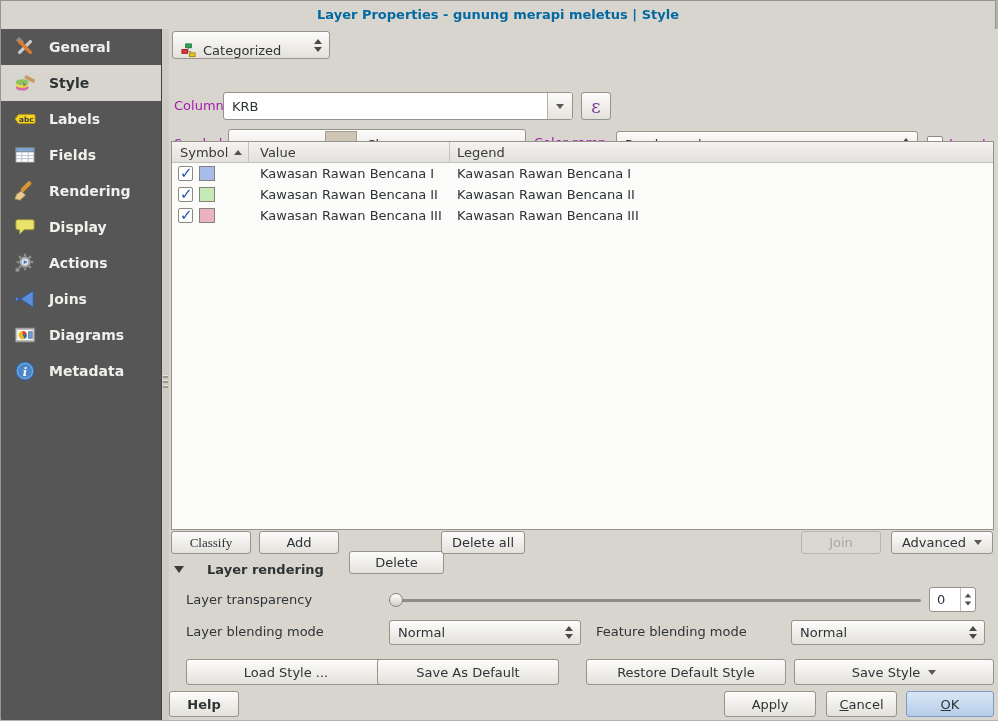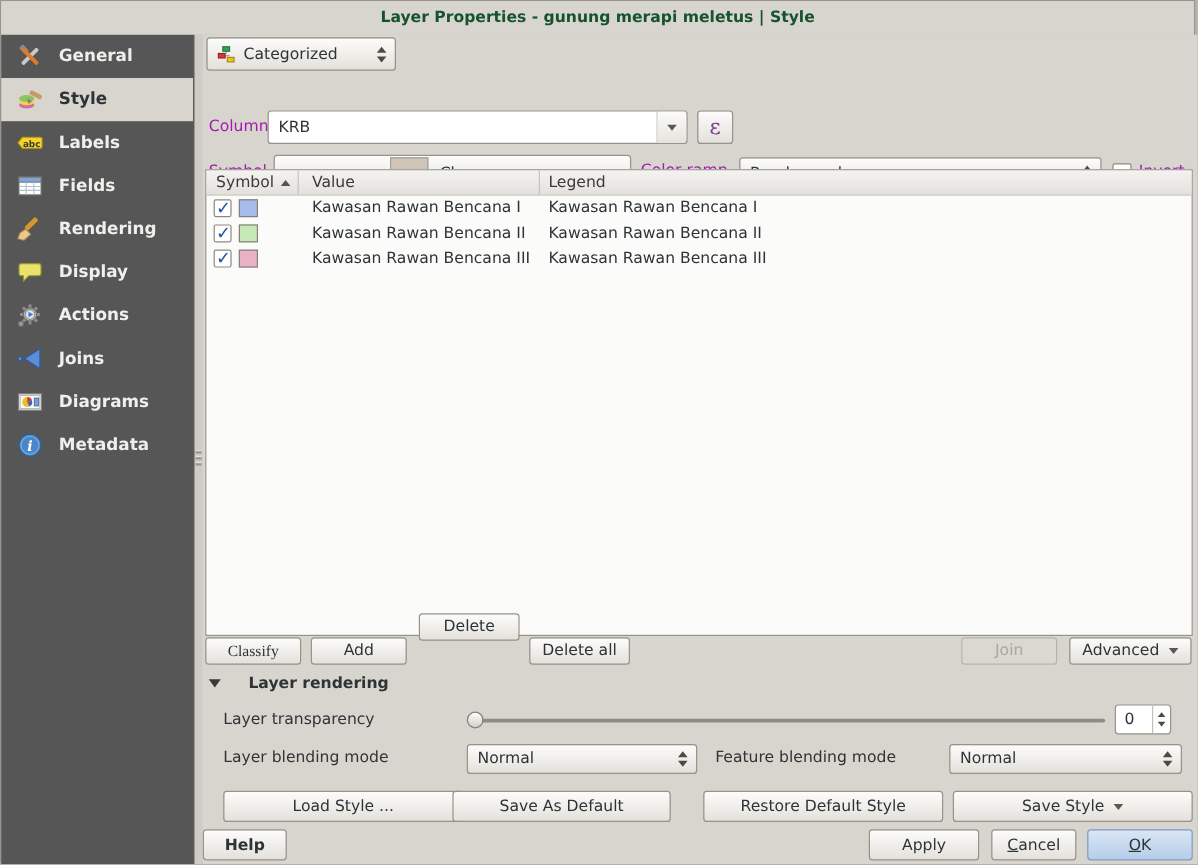--- a/index.html
+++ b/index.html
@@ -1,21 +1,21 @@
 <!DOCTYPE html>
 <html><head>
 <meta charset="utf-8">
 <style>
   html,body{margin:0;padding:0;background:#b5b2ab;}
   body{width:998px;height:721px;overflow:hidden;font-family:"DejaVu Sans","Liberation Sans",sans-serif;font-size:13px;color:#2e3436;-webkit-font-smoothing:antialiased;}
   .window{position:relative;width:996px;height:719px;background:#d8d5cf;border:1px solid #98958e;box-sizing:border-box;}
 
   
   .titlebar{position:absolute;left:0;top:0;width:100%;height:28px;background:#d8d5cf;border-bottom:1px solid #c6c3bc;
-    text-align:center;line-height:28px;font-weight:bold;color:#14532d;font-size:13px;}
+    text-align:center;line-height:28px;font-weight:bold;color:#0369a1;font-size:13px;}
 
   
   .sidebar{position:absolute;left:0;top:28px;width:160px;height:691px;background:#565656;}
   .side-item{display:flex;align-items:center;height:36px;padding-left:8px;cursor:default;}
   .side-item .sicon{width:32px;display:flex;justify-content:center;align-items:center;flex:none;}
   .side-item .slabel{margin-left:8px;font-size:14px;font-weight:bold;color:#efefec;}
   .side-item.active{background:#d8d5cf;}
   .side-item.active .slabel{color:#2e3436;}
 
   
@@ -34,21 +34,21 @@
     display:flex;align-items:center;justify-content:center;cursor:default;}
   .btn.disabled{color:#aaa79f;background:#dbd8d2;border-color:#b7b4ad;}
   .combo{justify-content:flex-start;padding-left:8px;position:relative;}
   .combo .combo-text{flex:1;overflow:hidden;white-space:nowrap;}
   .spinner{position:absolute;right:5px;top:0;bottom:0;display:flex;flex-direction:column;justify-content:center;gap:3px;align-items:center;width:12px;}
   .arr-up{width:0;height:0;border-left:4px solid transparent;border-right:4px solid transparent;border-bottom:5px solid #4c4a45;}
   .arr-dn{width:0;height:0;border-left:4px solid transparent;border-right:4px solid transparent;border-top:5px solid #4c4a45;}
   .drop-arr{width:0;height:0;border-left:4px solid transparent;border-right:4px solid transparent;border-top:5px solid #5a5852;margin-left:8px;}
 
   
-  .renderer-combo{position:absolute;left:3px;top:2px;width:158px;height:28px;}
+  .renderer-combo{position:absolute;left:3px;top:2px;width:158px;height:28px;align-items:flex-end;}
   .renderer-combo .cicon{margin-right:7px;display:flex;}
 
   
   .column-combo{position:absolute;left:54px;top:63px;width:350px;height:28px;background:#fff;border:1px solid #96938b;border-radius:3px;box-sizing:border-box;display:flex;align-items:center;}
   .column-combo .val{flex:1;padding-left:8px;}
   .column-combo .dropsec{width:24px;align-self:stretch;border-left:1px solid #b3b0a9;background:linear-gradient(#fbfbfa,#e6e3dd);border-radius:0 2px 2px 0;display:flex;align-items:center;justify-content:center;}
   .eps-btn{position:absolute;left:412px;top:63px;width:30px;height:28px;font-family:"DejaVu Serif","Liberation Serif",serif;font-size:18px;color:#7a3b8f;}
 
   
   .symbol-btn{position:absolute;left:59px;top:100px;width:298px;height:30px;gap:9px;}
@@ -69,21 +69,21 @@
   .cat-row .c-sym{width:77px;display:flex;align-items:center;gap:6px;padding-left:6px;box-sizing:border-box;}
   .cat-row .c-val{width:201px;padding-left:11px;box-sizing:border-box;}
   .cat-row .c-leg{flex:1;padding-left:7px;}
   .row-check{width:15px;height:15px;position:relative;}
   .row-check.checked::after{content:"✓";position:absolute;left:1px;top:-3px;font-size:15px;font-weight:bold;color:#1c52a2;}
   .row-swatch{width:16px;height:15px;border:1px solid #85827c;box-sizing:border-box;}
 
   
   .b-classify{position:absolute;left:2px;top:502px;width:80px;height:23px;font-family:Liberation Serif, serif;}
   .b-add{position:absolute;left:90px;top:502px;width:80px;height:23px;}
-  .b-delete{position:absolute;left:180px;top:482px;width:84px;height:23px;}
+  .b-delete{position:absolute;left:180px;top:522px;width:95px;height:23px;}
   .b-deleteall{position:absolute;left:272px;top:502px;width:84px;height:23px;}
   .b-join{position:absolute;left:632px;top:502px;width:80px;height:23px;}
   .b-advanced{position:absolute;left:722px;top:502px;width:102px;height:23px;}
 
   
   .lr-header{position:absolute;left:5px;top:533px;display:flex;align-items:center;gap:23px;font-weight:bold;}
   .tri-dn{width:0;height:0;border-left:5px solid transparent;border-right:5px solid transparent;border-top:7px solid #3c3a36;}
   .lbl-transp{position:absolute;left:17px;top:558px;line-height:26px;}
   .slider{position:absolute;left:220px;top:558px;width:532px;height:26px;}
   .slider .track{position:absolute;left:0;right:0;top:12px;height:3px;background:#8f8c86;border-radius:2px;}

